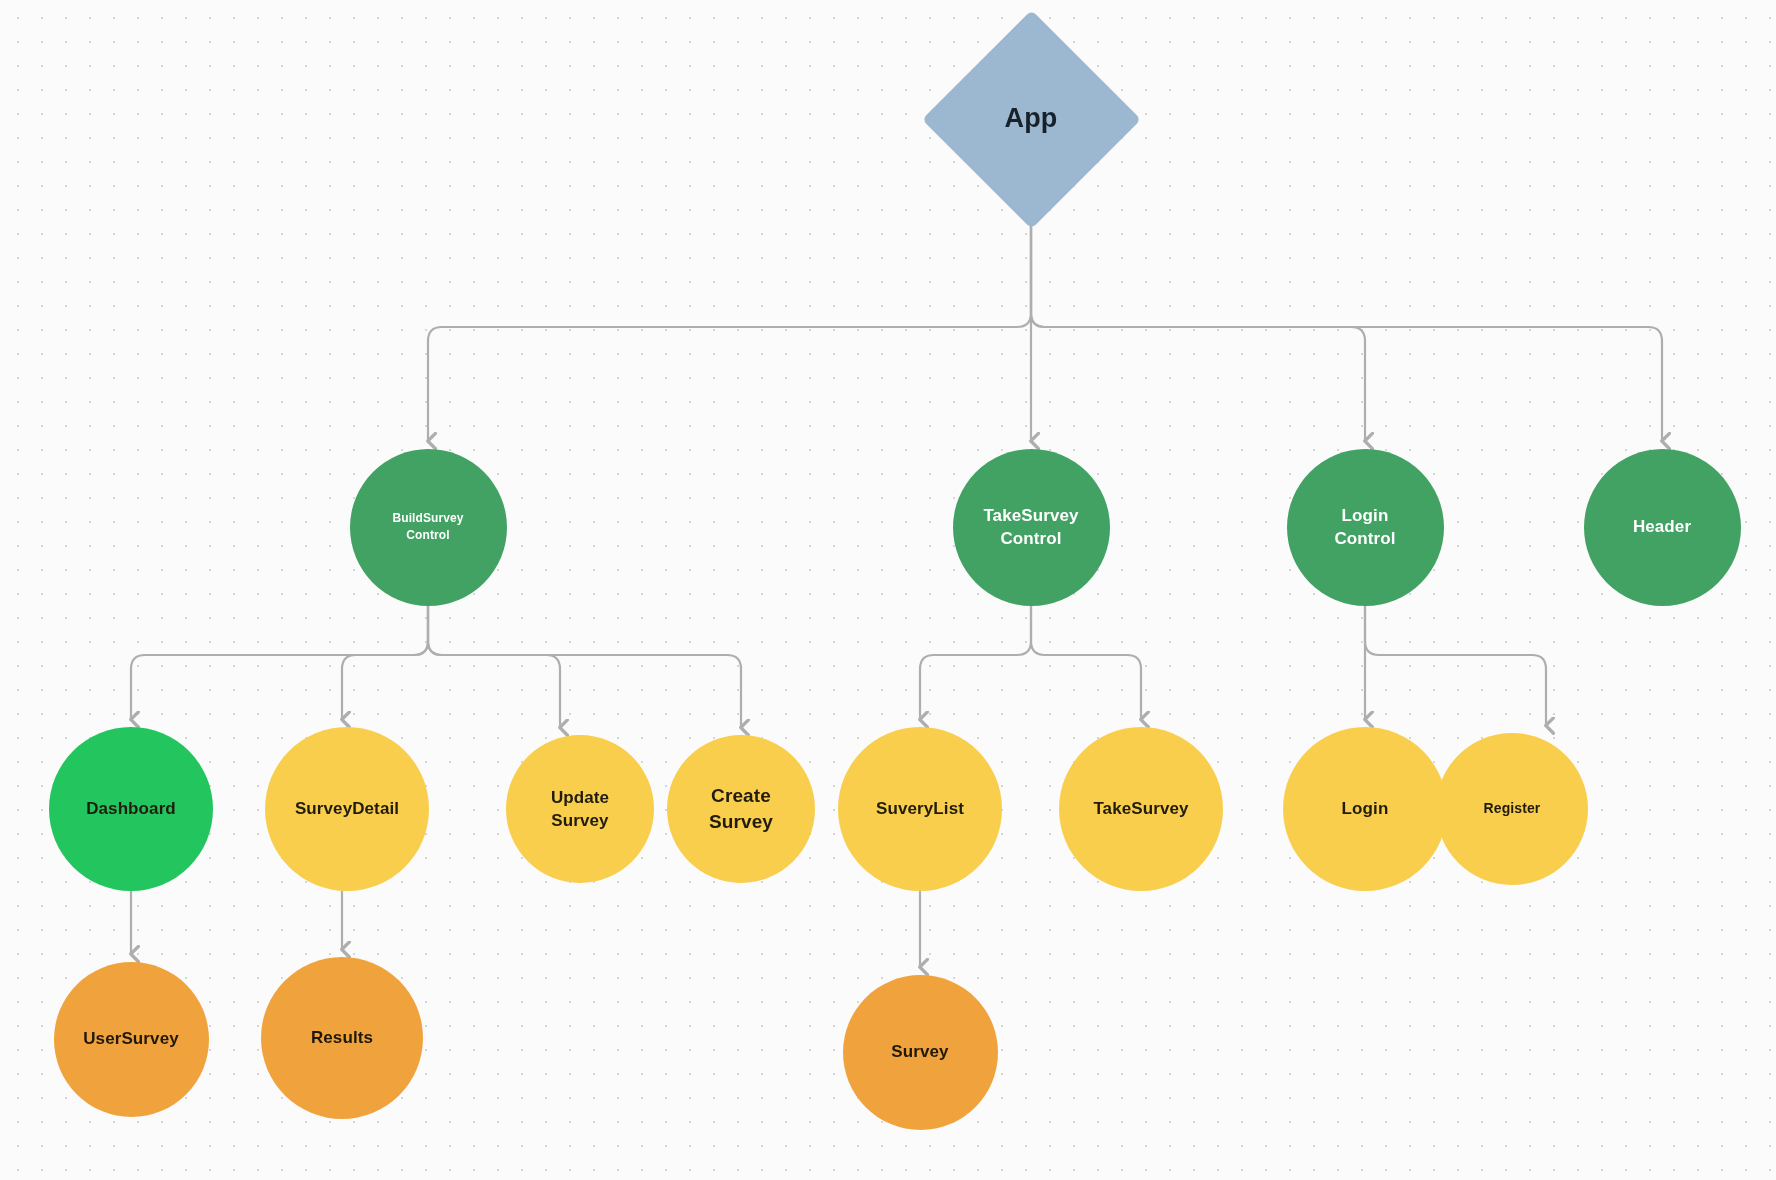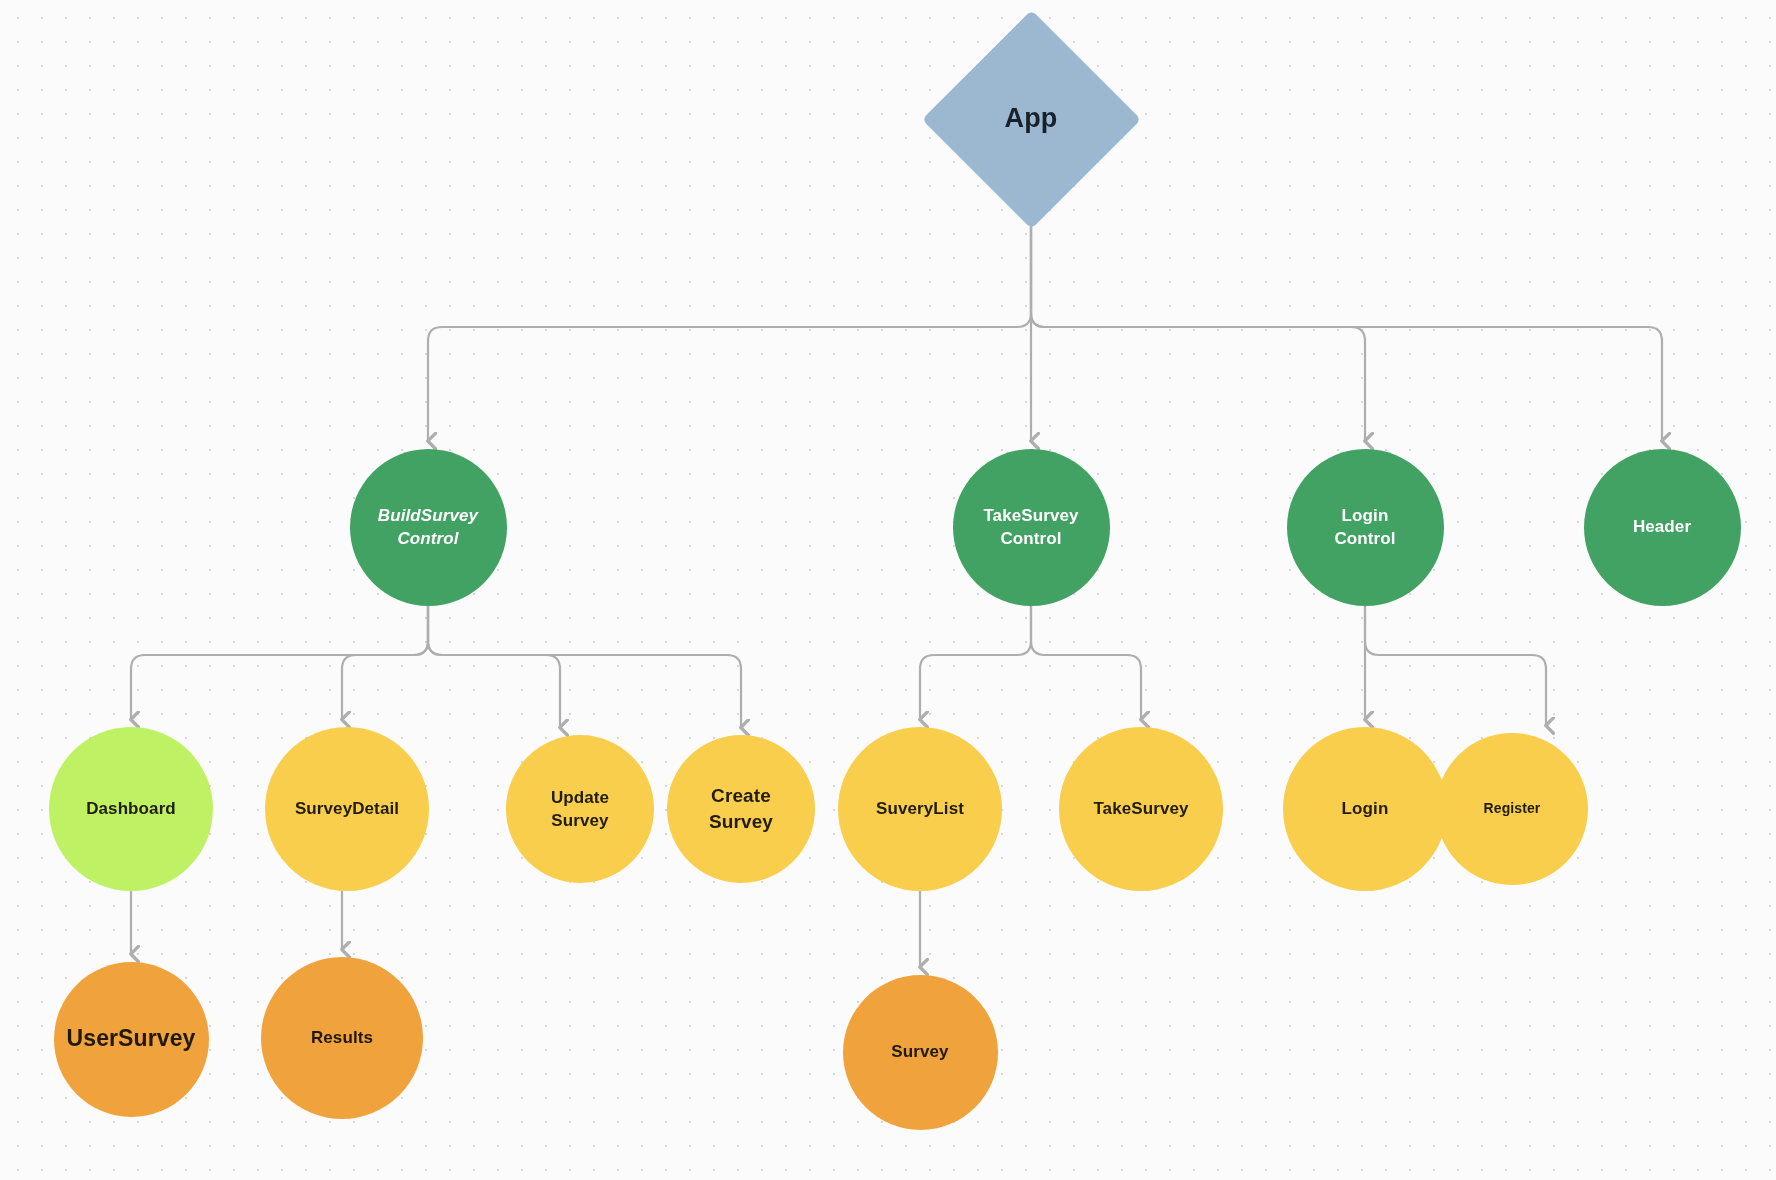--- a/index.html
+++ b/index.html
@@ -108,36 +108,36 @@
         <path d="M 342 891 L 342 948" fill="none" stroke="#aeaeae" stroke-width="2.2" stroke-linecap="round" stroke-linejoin="round" marker-end="url(#arrowhead)"></path>
         <path d="M 920 891 L 920 965.5" fill="none" stroke="#aeaeae" stroke-width="2.2" stroke-linecap="round" stroke-linejoin="round" marker-end="url(#arrowhead)"></path>
       </g>
   </svg>
 
   <div id="node-layer">
       <div class="node diamond tier-root" style="left: 953.5px; top: 41.5px; width: 155px; height: 155px; font-size: 27px;">
         <div class="diamond-shape" style="background: rgb(156, 184, 208);"></div>
         <span class="label">App</span>
       </div>
-      <div class="node circle tier-ctrl" style="left: 349.5px; top: 448.5px; width: 157px; height: 157px; font-size: 17px; background: rgb(65, 162, 99); font-style: italic;">
+      <div class="node circle tier-ctrl" style="left: 349.5px; top: 448.5px; width: 157px; height: 157px; font-size: 12px; background: rgb(65, 162, 99);">
         <span class="label">BuildSurvey
 Control</span>
       </div>
       <div class="node circle tier-ctrl" style="left: 952.5px; top: 448.5px; width: 157px; height: 157px; font-size: 17px; background: rgb(65, 162, 99);">
         <span class="label">TakeSurvey
 Control</span>
       </div>
       <div class="node circle tier-ctrl" style="left: 1286.5px; top: 448.5px; width: 157px; height: 157px; font-size: 17px; background: rgb(65, 162, 99);">
         <span class="label">Login
 Control</span>
       </div>
       <div class="node circle tier-ctrl" style="left: 1583.5px; top: 448.5px; width: 157px; height: 157px; font-size: 17px; background: rgb(65, 162, 99);">
         <span class="label">Header</span>
       </div>
-      <div class="node circle tier-view" style="left: 49px; top: 727px; width: 164px; height: 164px; font-size: 17px; background: #bef264;">
+      <div class="node circle tier-view" style="left: 49px; top: 727px; width: 164px; height: 164px; font-size: 17px; background: #22c55e;">
         <span class="label">Dashboard</span>
       </div>
       <div class="node circle tier-view" style="left: 265px; top: 727px; width: 164px; height: 164px; font-size: 17px; background: rgb(248, 206, 76);">
         <span class="label">SurveyDetail</span>
       </div>
       <div class="node circle tier-view" style="left: 506px; top: 735px; width: 148px; height: 148px; font-size: 17px; background: rgb(248, 206, 76);">
         <span class="label">Update
 Survey</span>
       </div>
       <div class="node circle tier-view" style="left: 667px; top: 735px; width: 148px; height: 148px; font-size: 19px; background: rgb(248, 206, 76);">
@@ -149,21 +149,21 @@
       </div>
       <div class="node circle tier-view" style="left: 1059px; top: 727px; width: 164px; height: 164px; font-size: 17px; background: rgb(248, 206, 76);">
         <span class="label">TakeSurvey</span>
       </div>
       <div class="node circle tier-view" style="left: 1283px; top: 727px; width: 164px; height: 164px; font-size: 17px; background: rgb(248, 206, 76);">
         <span class="label">Login</span>
       </div>
       <div class="node circle tier-view" style="left: 1436px; top: 733px; width: 152px; height: 152px; font-size: 14px; background: rgb(248, 206, 76);">
         <span class="label">Register</span>
       </div>
-      <div class="node circle tier-leaf" style="left: 53.5px; top: 961.5px; width: 155px; height: 155px; font-size: 23px; background: rgb(240, 163, 61);">
+      <div class="node circle tier-leaf" style="left: 53.5px; top: 961.5px; width: 155px; height: 155px; font-size: 17px; background: rgb(240, 163, 61);">
         <span class="label">UserSurvey</span>
       </div>
       <div class="node circle tier-leaf" style="left: 261px; top: 957px; width: 162px; height: 162px; font-size: 17px; background: rgb(240, 163, 61);">
         <span class="label">Results</span>
       </div>
       <div class="node circle tier-leaf" style="left: 842.5px; top: 974.5px; width: 155px; height: 155px; font-size: 17px; background: rgb(240, 163, 61);">
         <span class="label">Survey</span>
       </div>
     </div>
 </div>

